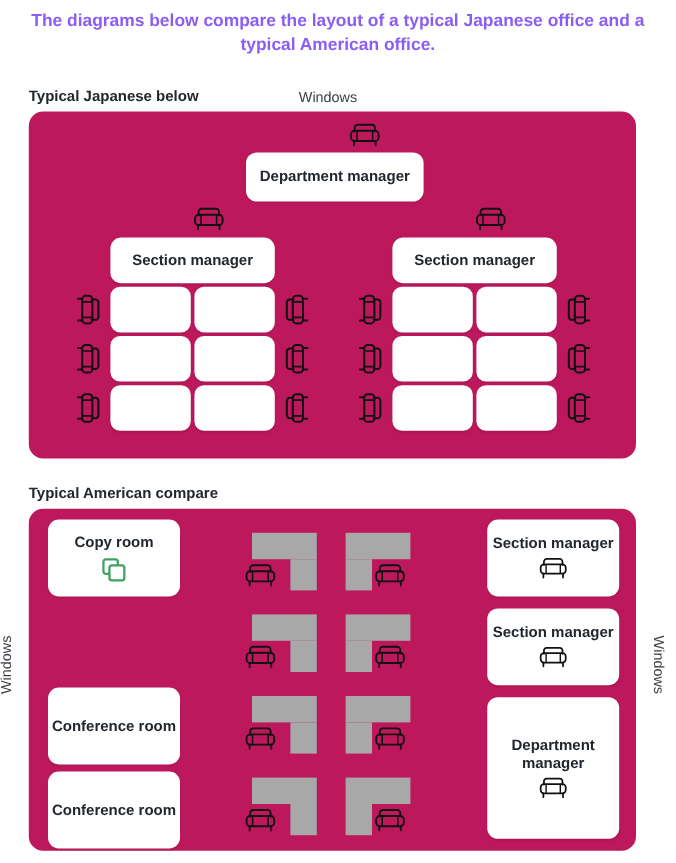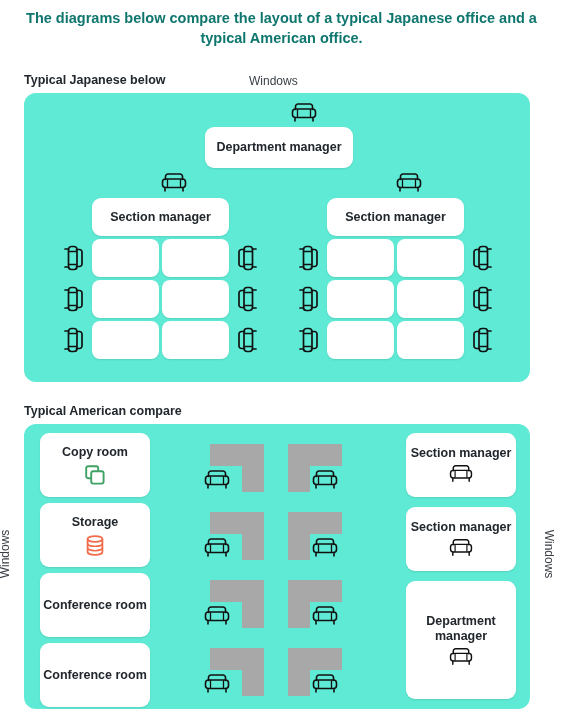--- a/index.html
+++ b/index.html
@@ -19,21 +19,21 @@
   
   .heading {
     position: absolute;
     left: 0;
     top: 8px;
     width: 563px;
     text-align: center;
     font-size: 14.5px;
     font-weight: bold;
     line-height: 20px;
-    color: #0f766e;
+    color: #8b5cf6;
     padding: 0 18px;
     box-sizing: border-box;
   }
 
   
   .caption {
     position: absolute;
     font-size: 12.5px;
     font-weight: bold;
     color: #21272d;
@@ -64,21 +64,21 @@
   }
   .windows-right {
     left: 525px;
     top: 547px;
     transform: rotate(90deg);
   }
 
   
   .panel {
     position: absolute;
-    background: #5eead4;
+    background: #be185d;
     border-radius: 12px;
   }
   .panel-jp {
     left: 24px;
     top: 93px;
     width: 506px;
     height: 289px;
   }
   .panel-us {
     left: 24px;
@@ -323,31 +323,20 @@
   <div class="box" style="left:16px; top:9px; width:110px; height:64px;">
     <span>Copy room</span>
     <span class="room-icon">
       <svg width="20" height="20" viewBox="0 0 20 20">
         <rect x="1.2" y="1.2" width="12" height="12" rx="2" fill="none" stroke="#3fa264" stroke-width="1.9"></rect>
         <rect x="6.2" y="6.2" width="12.4" height="12.4" rx="2" fill="#ffffff" stroke="#3fa264" stroke-width="1.9"></rect>
       </svg>
     </span>
   </div>
 
-  <div class="box" style="left:16px; top:79px; width:110px; height:64px;">
-    <span>Storage</span>
-    <span class="room-icon">
-      <svg width="20" height="21" viewBox="0 0 20 21">
-        <ellipse cx="10" cy="4" rx="7.4" ry="2.9" fill="none" stroke="#f26c4c" stroke-width="1.8"></ellipse>
-        <path d="M2.6 4 V17 c0 1.6 3.3 2.9 7.4 2.9 s7.4-1.3 7.4-2.9 V4" fill="none" stroke="#f26c4c" stroke-width="1.8"></path>
-        <path d="M2.6 8.4 c0 1.6 3.3 2.9 7.4 2.9 s7.4-1.3 7.4-2.9" fill="none" stroke="#f26c4c" stroke-width="1.6"></path>
-        <path d="M2.6 12.8 c0 1.6 3.3 2.9 7.4 2.9 s7.4-1.3 7.4-2.9" fill="none" stroke="#f26c4c" stroke-width="1.6"></path>
-      </svg>
-    </span>
-  </div>
 
   <div class="box" style="left:16px; top:149px; width:110px; height:64px;">
     <span>Conference room</span>
   </div>
 
   <div class="box" style="left:16px; top:219px; width:110px; height:64px;">
     <span>Conference room</span>
   </div>
 
   <div class="ldesk a" style="left:186px; top:20px;">

